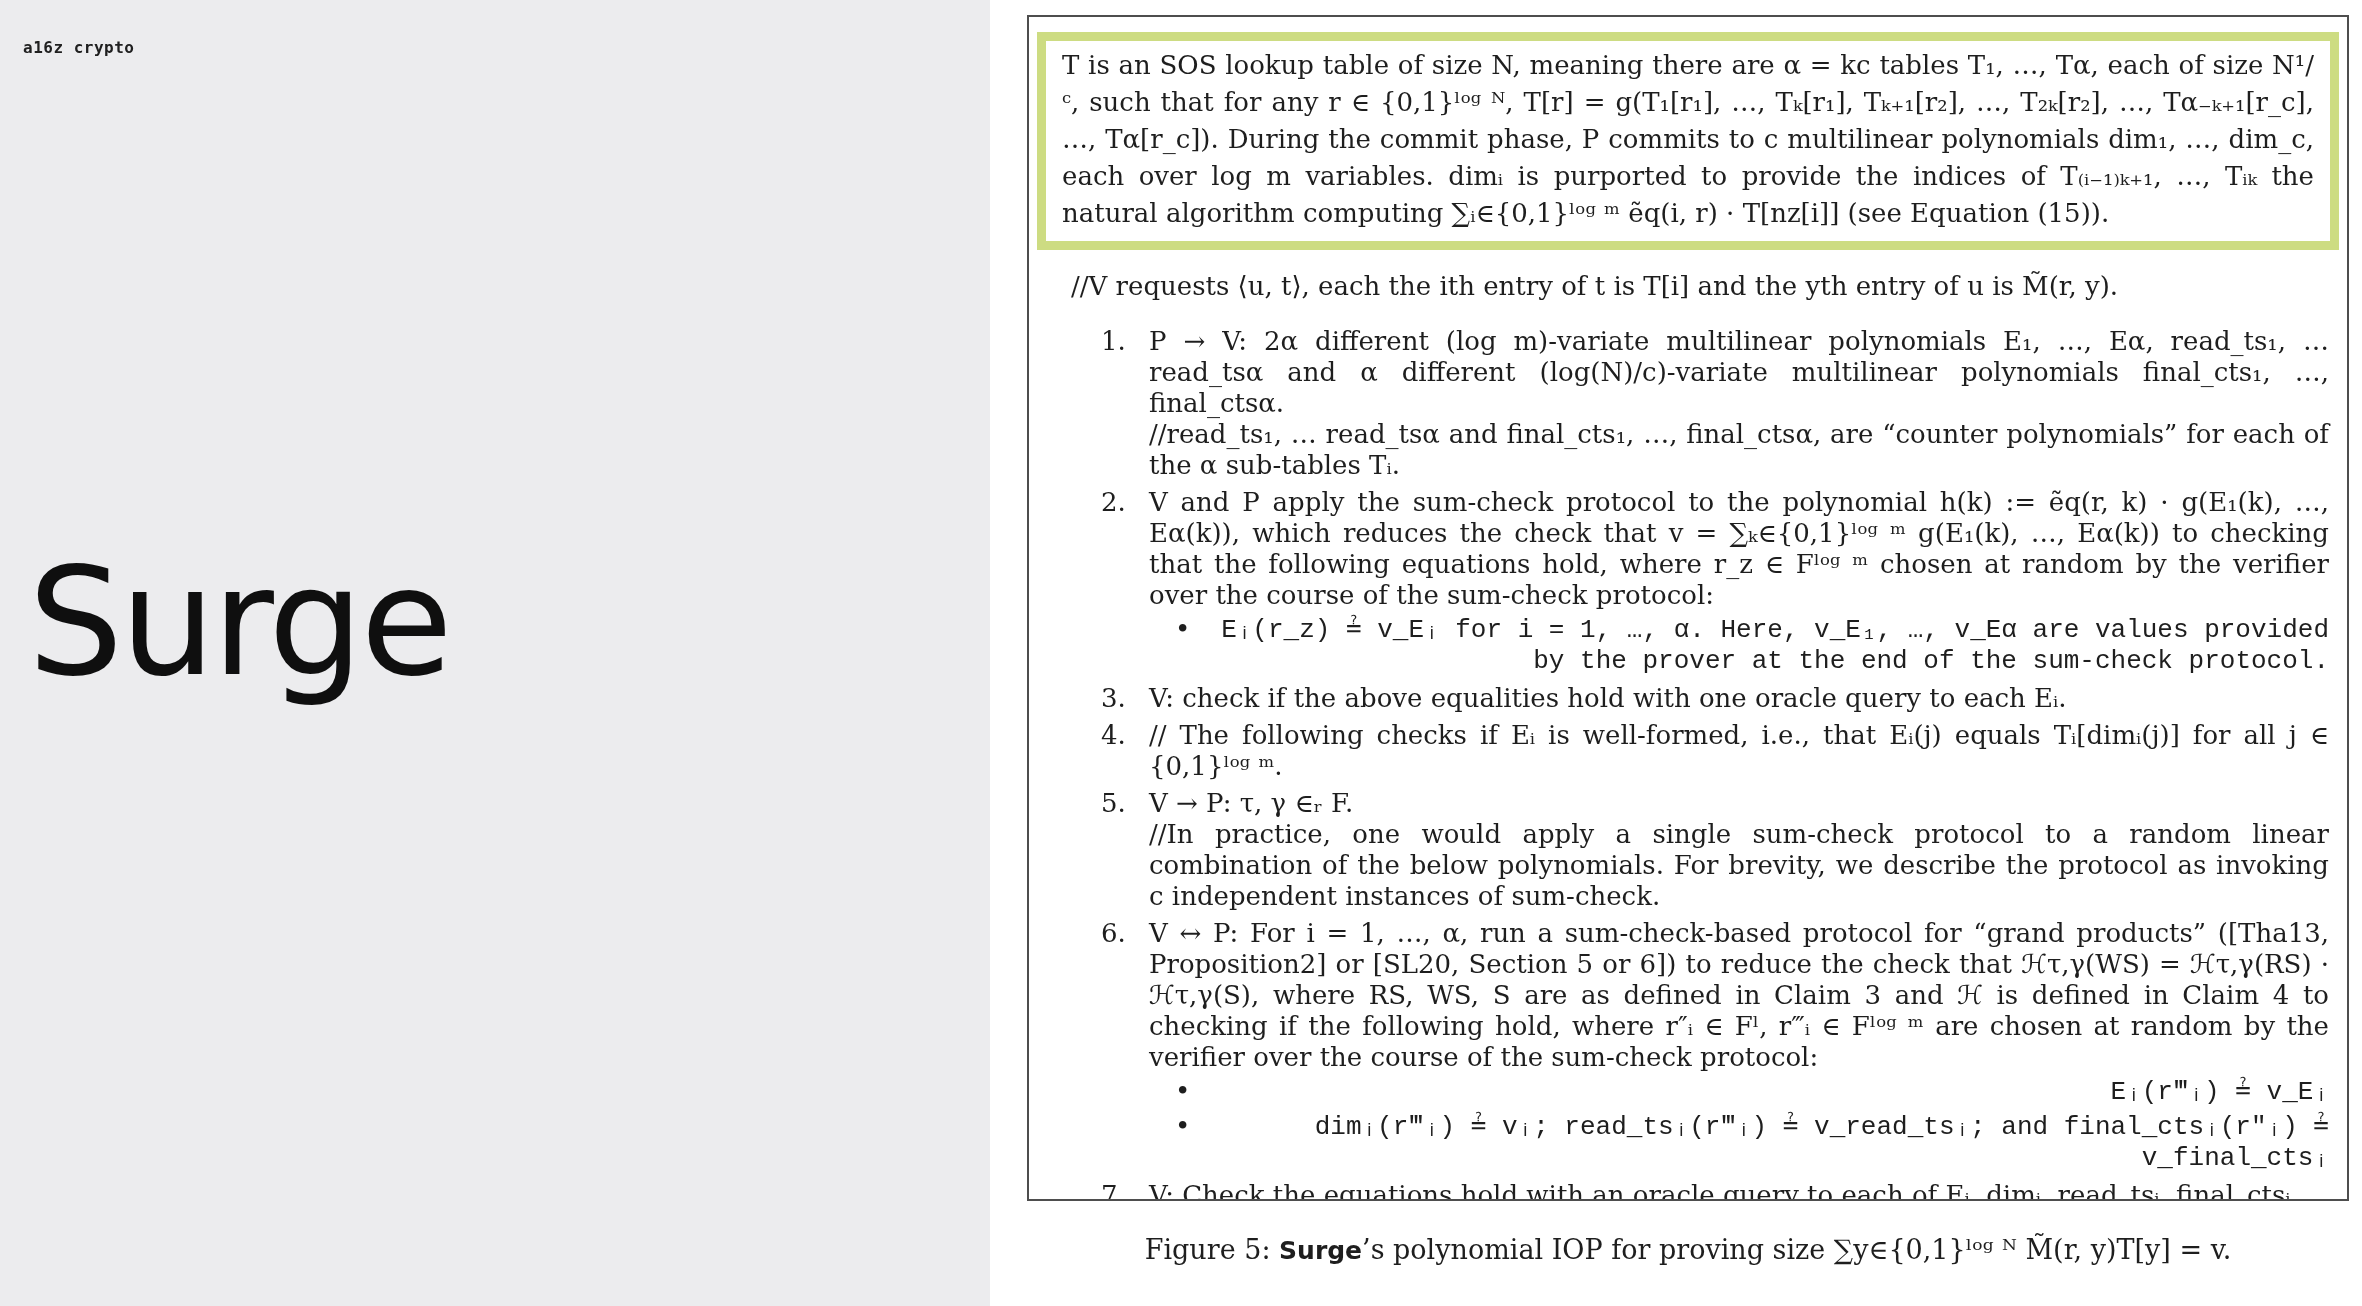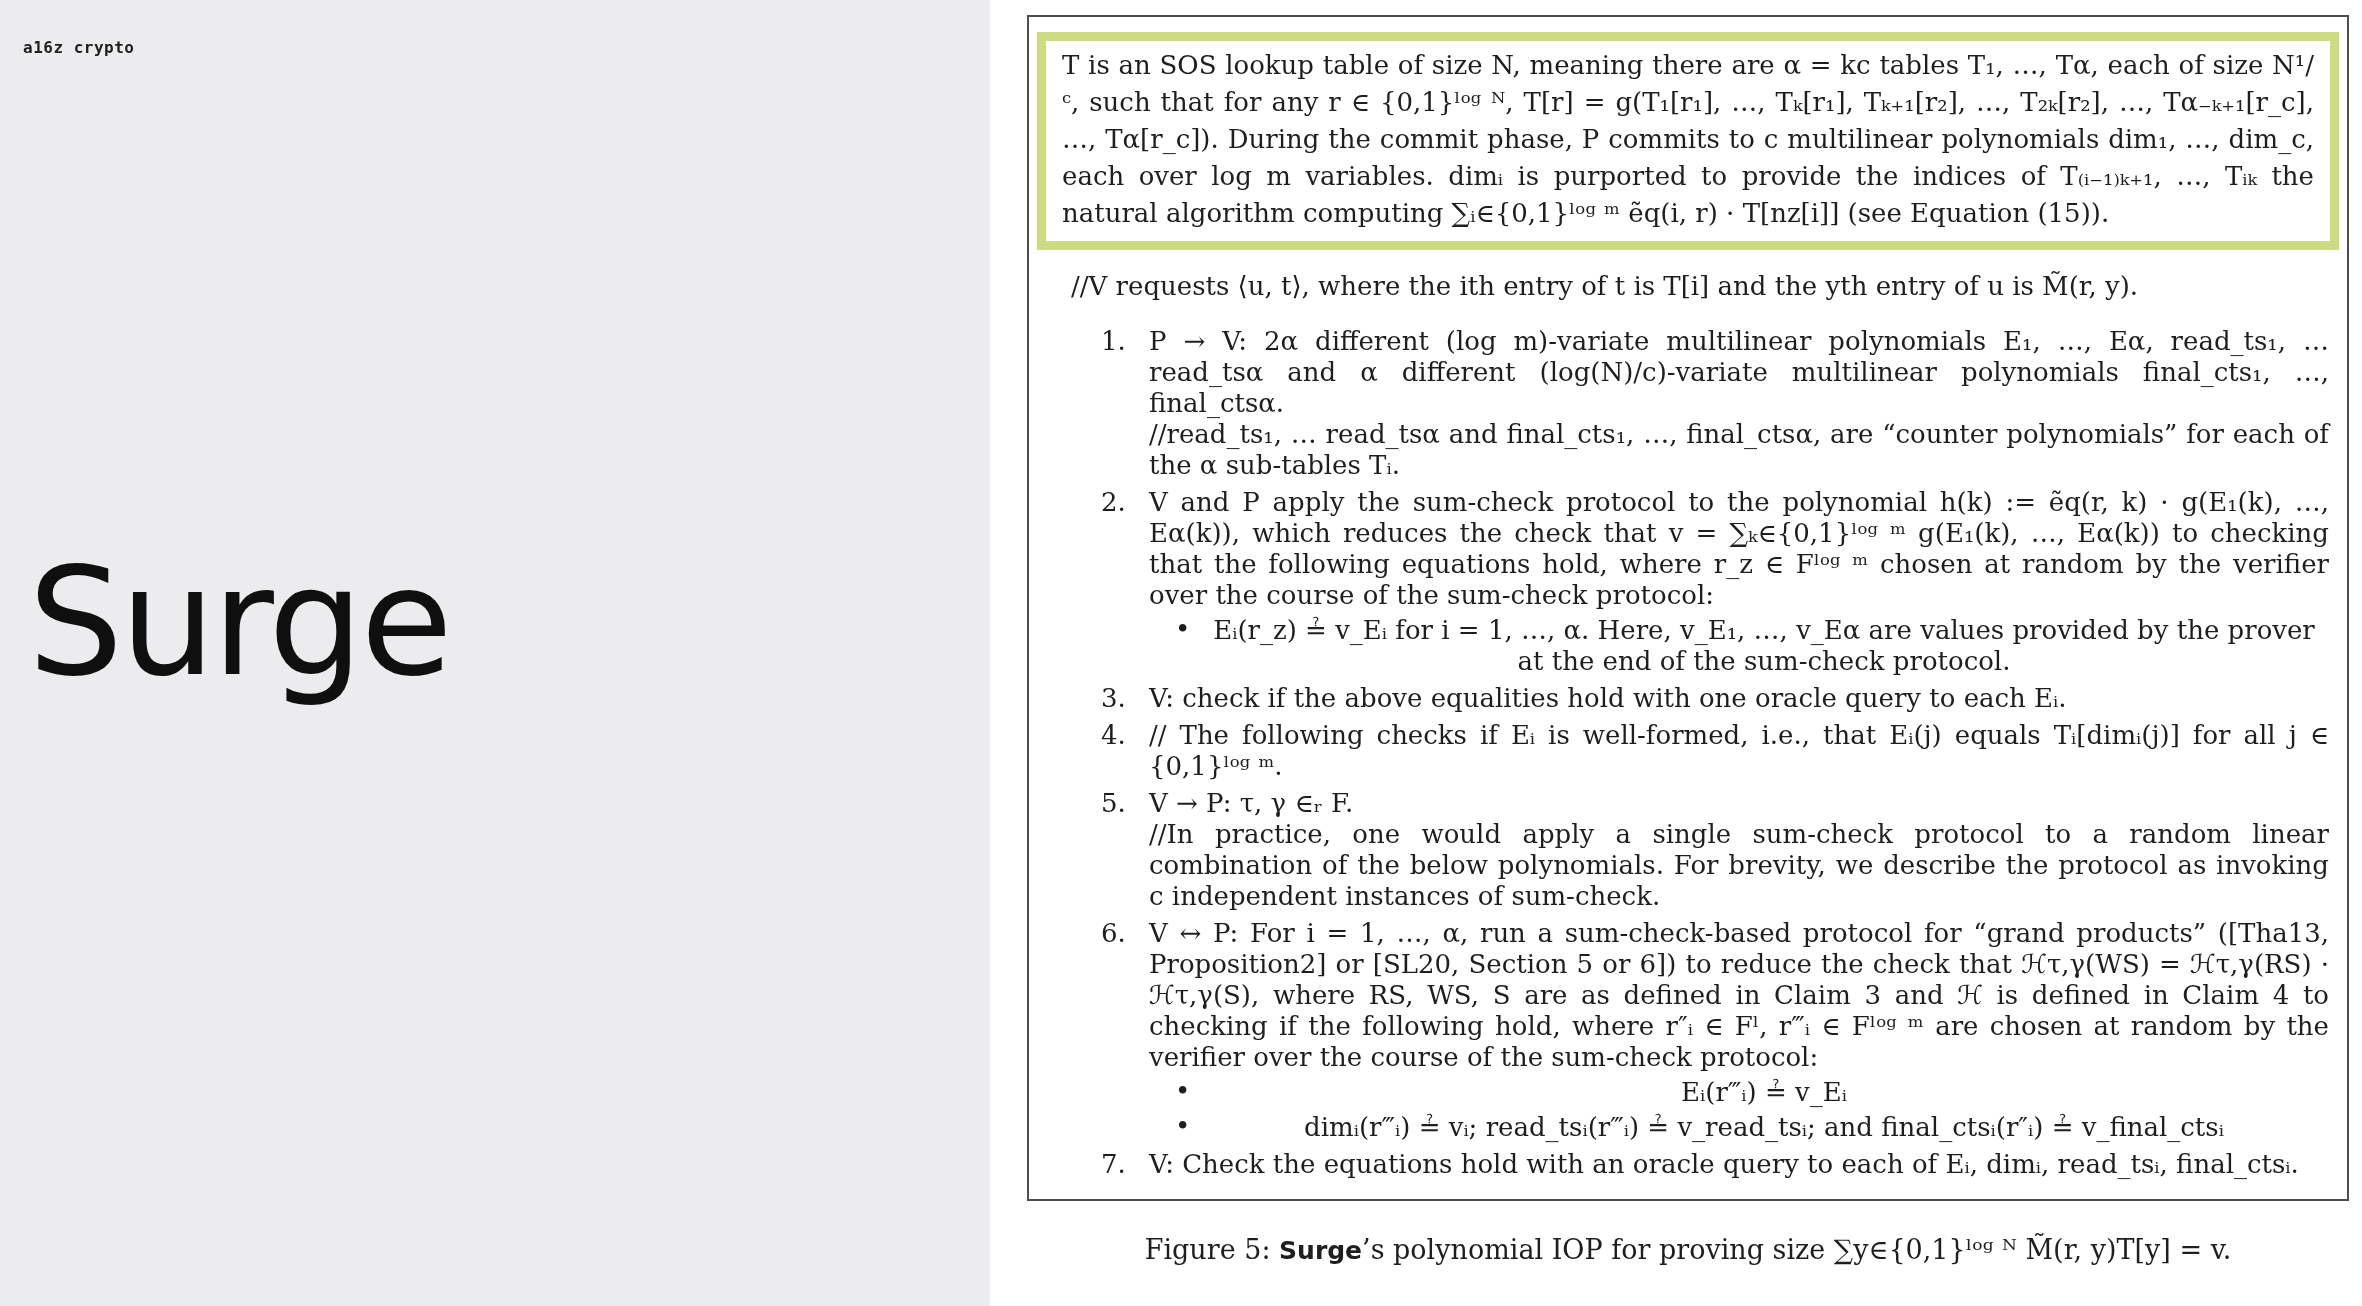--- a/index.html
+++ b/index.html
@@ -27,21 +27,21 @@
   .doc-body { padding:0 18px 0 42px; font-size:26px; line-height:31px; }
   .request-comment { margin-top:21px; text-align:left; }
 
   .steps { margin-top:24px; }
   .step { position:relative; padding-left:78px; margin-bottom:6px; }
   .step-num { position:absolute; left:30px; top:0; }
   .step-main, .step-comment { text-align:justify; }
   .bullets { margin:4px 0 2px 0; }
   .bullet-row { position:relative; padding-left:50px; margin:4px 0; }
   .bullet-marker { position:absolute; left:26px; top:-1px; }
-  .bullet-text { text-align:center; }
+  .bullet-text { text-align:right;font-family:Liberation Mono, monospace; }
 
   .figure-caption { position:absolute; left:37px; top:1234px; width:1322px; text-align:center; font-size:27px; }
   .caption-brand { font-family:"DejaVu Sans","Liberation Sans",sans-serif; font-weight:600; font-size:25px; }
 </style>
 </head>
 <body>
 
 <div class="slide">
 
   <div class="left-panel">
@@ -52,21 +52,21 @@
   <div class="right-panel">
 
     <div class="doc-frame">
 
       <div class="highlight-box">
         <div class="highlight-text">T is an SOS lookup table of size N, meaning there are α = kc tables T₁, …, Tα, each of size N¹/ᶜ, such that for any r ∈ {0,1}ˡᵒᵍ ᴺ, T[r] = g(T₁[r₁], …, Tₖ[r₁], Tₖ₊₁[r₂], …, T₂ₖ[r₂], …, Tα₋ₖ₊₁[r_c], …, Tα[r_c]). During the commit phase, P commits to c multilinear polynomials dim₁, …, dim_c, each over log m variables. dimᵢ is purported to provide the indices of T₍ᵢ₋₁₎ₖ₊₁, …, Tᵢₖ the natural algorithm computing ∑ᵢ∈{0,1}ˡᵒᵍ ᵐ ẽq(i, r) · T[nz[i]] (see Equation (15)).</div>
       </div>
 
       <div class="doc-body">
 
-        <div class="request-comment">//V requests ⟨u, t⟩, where the ith entry of t is T[i] and the yth entry of u is M̃(r, y).</div>
+        <div class="request-comment">//V requests ⟨u, t⟩, each the ith entry of t is T[i] and the yth entry of u is M̃(r, y).</div>
 
         <div class="steps">
 
           <div class="step">
             <span class="step-num">1.</span>
             <div class="step-main">P → V: 2α different (log m)-variate multilinear polynomials E₁, …, Eα, read_ts₁, … read_tsα and α different (log(N)/c)-variate multilinear polynomials final_cts₁, …, final_ctsα.</div>
             <div class="step-comment">//read_ts₁, … read_tsα and final_cts₁, …, final_ctsα, are “counter polynomials” for each of the α sub-tables Tᵢ.</div>
           </div>
 
           <div class="step">

